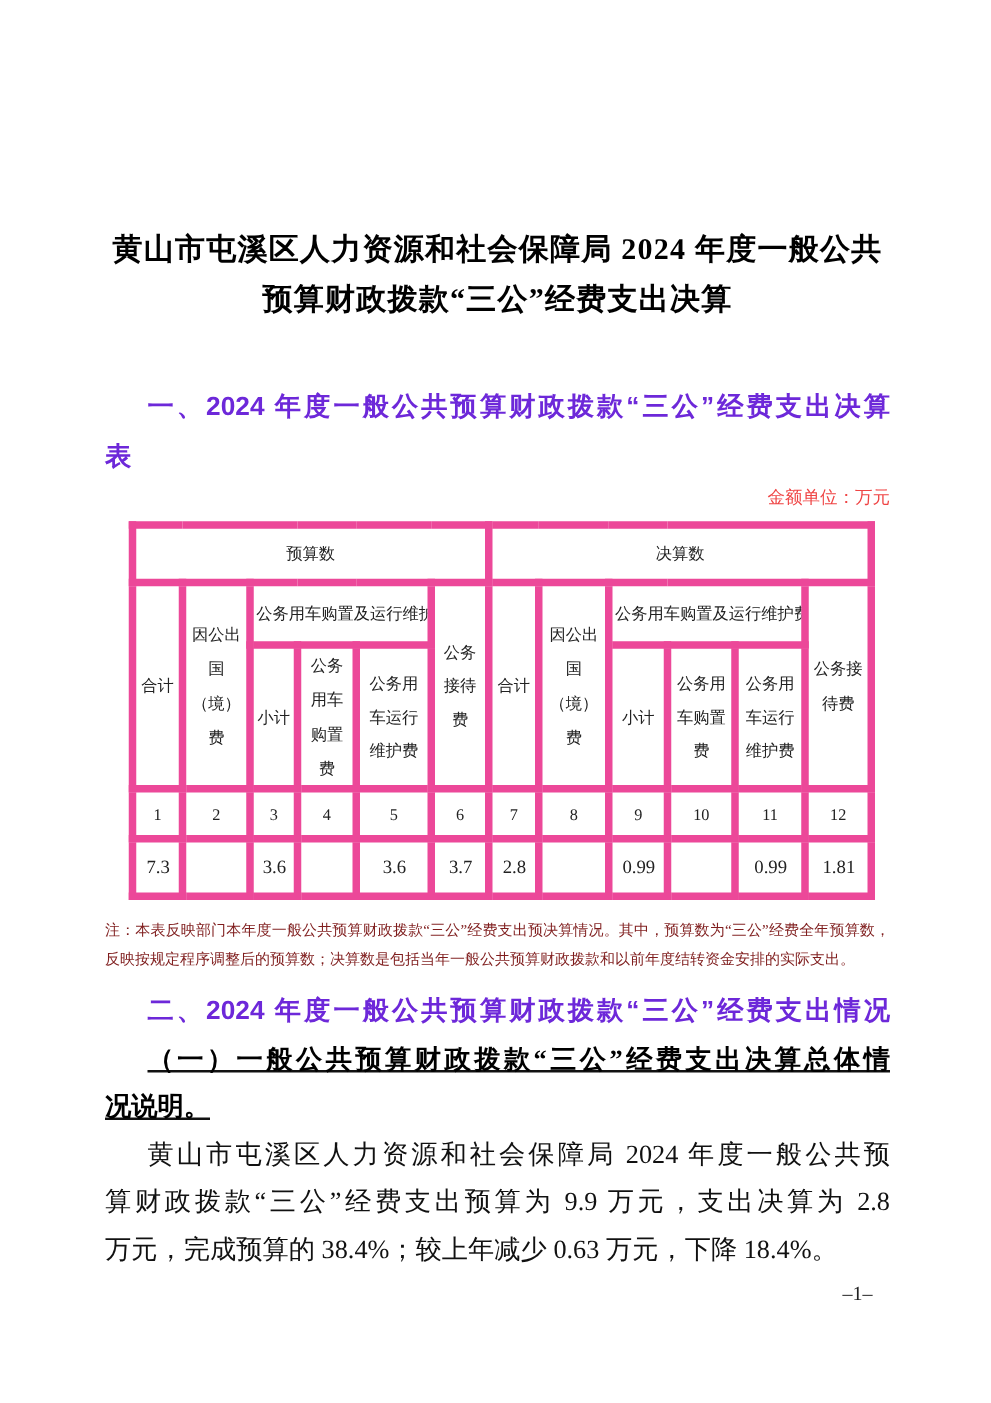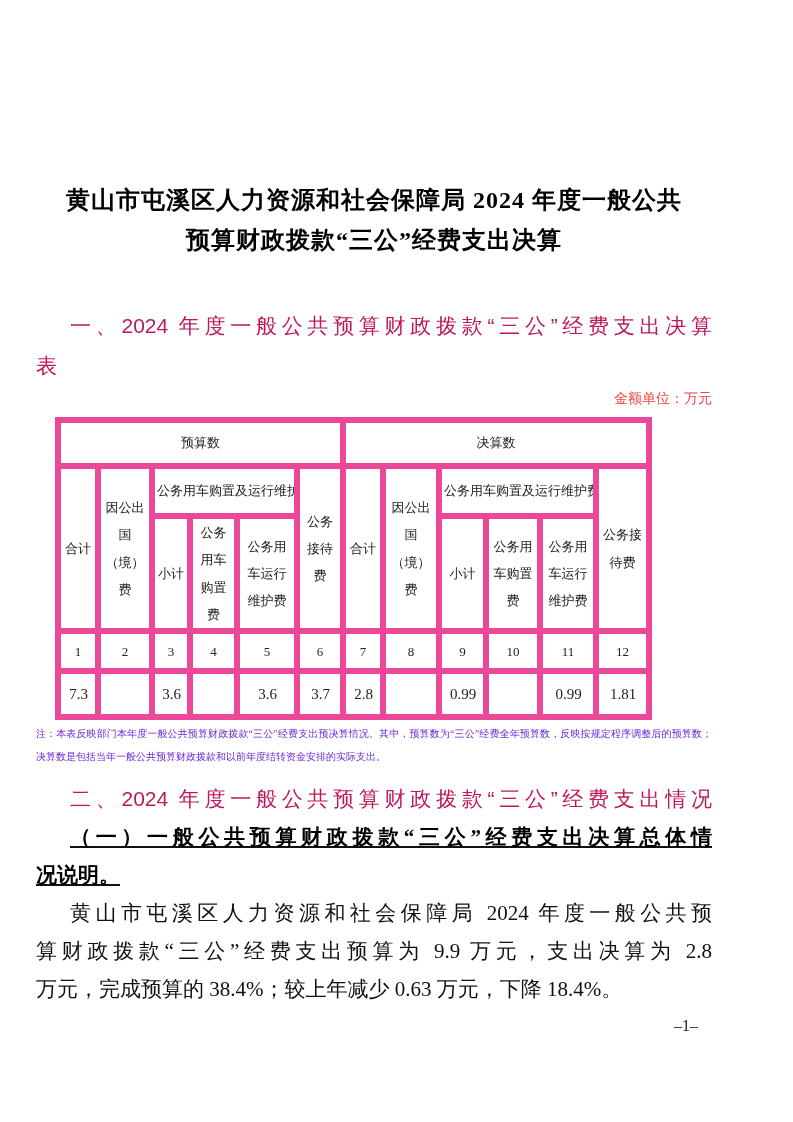--- a/index.html
+++ b/index.html
@@ -7,41 +7,41 @@
     background: #ffffff;
     font-family: "Liberation Serif", "DejaVu Serif", serif;
     color: #111111;
   }
   #page {
     position: relative;
     width: 793px;
     height: 1122px;
     background: #ffffff;
     box-sizing: border-box;
-    padding: 0 81px 0 36px;
+    padding: 0 81px 0 84px;
     overflow: hidden;
   }
   
   .doc-title {
     margin-top: 180px;
     text-align: center;
     font-weight: 700;
     font-size: 24px;
     line-height: 40px;
     color: #000000;
     letter-spacing: 1px;
   }
   
   .line { font-size: 21px; line-height: 40px; }
   .just   { text-align: justify; text-align-last: justify; }
   .indent { text-indent: 34px; }
   .hei {  
     font-family: "Liberation Sans", "DejaVu Sans", sans-serif;
-    font-weight: 400;
-    color: #be185d;
+    font-weight: 700;
+    color: #6d28d9;
   }
   .kai {  
     font-weight: 700;
     color: #000000;
   }
   .sec1 { margin-top: 46px; }
   .sec1 .line { line-height: 40px; }
   .unit-line {
     text-align: right;
     font-size: 14px;
@@ -73,25 +73,25 @@
   tr.numrow td{ height: 34px; line-height: 1; }
   tr.valrow td{
     height: 40px;
     text-align: center;
     padding-left: 3px;
     font-size: 15px;
     line-height: 1;
   }
   
   .note {
-    margin-top: 3px;
-    font-size: 10px;
+    margin-top: 13px;
+    font-size: 12px;
     line-height: 22.5px;
     text-align: justify;
-    color: #6d28d9;
+    color: #7f1d1d;
   }
   .sec2 { margin-top: 12px; }
   .sec2 .line, .sub1 .line { line-height: 38px; }
   .sub1 { margin-top: 0; text-decoration: underline; }
   .bodypara .line { line-height: 38px; }
   .page-num {
     margin-top: 8px;
     text-align: right;
     padding-right: 14px;
     font-size: 16px;

